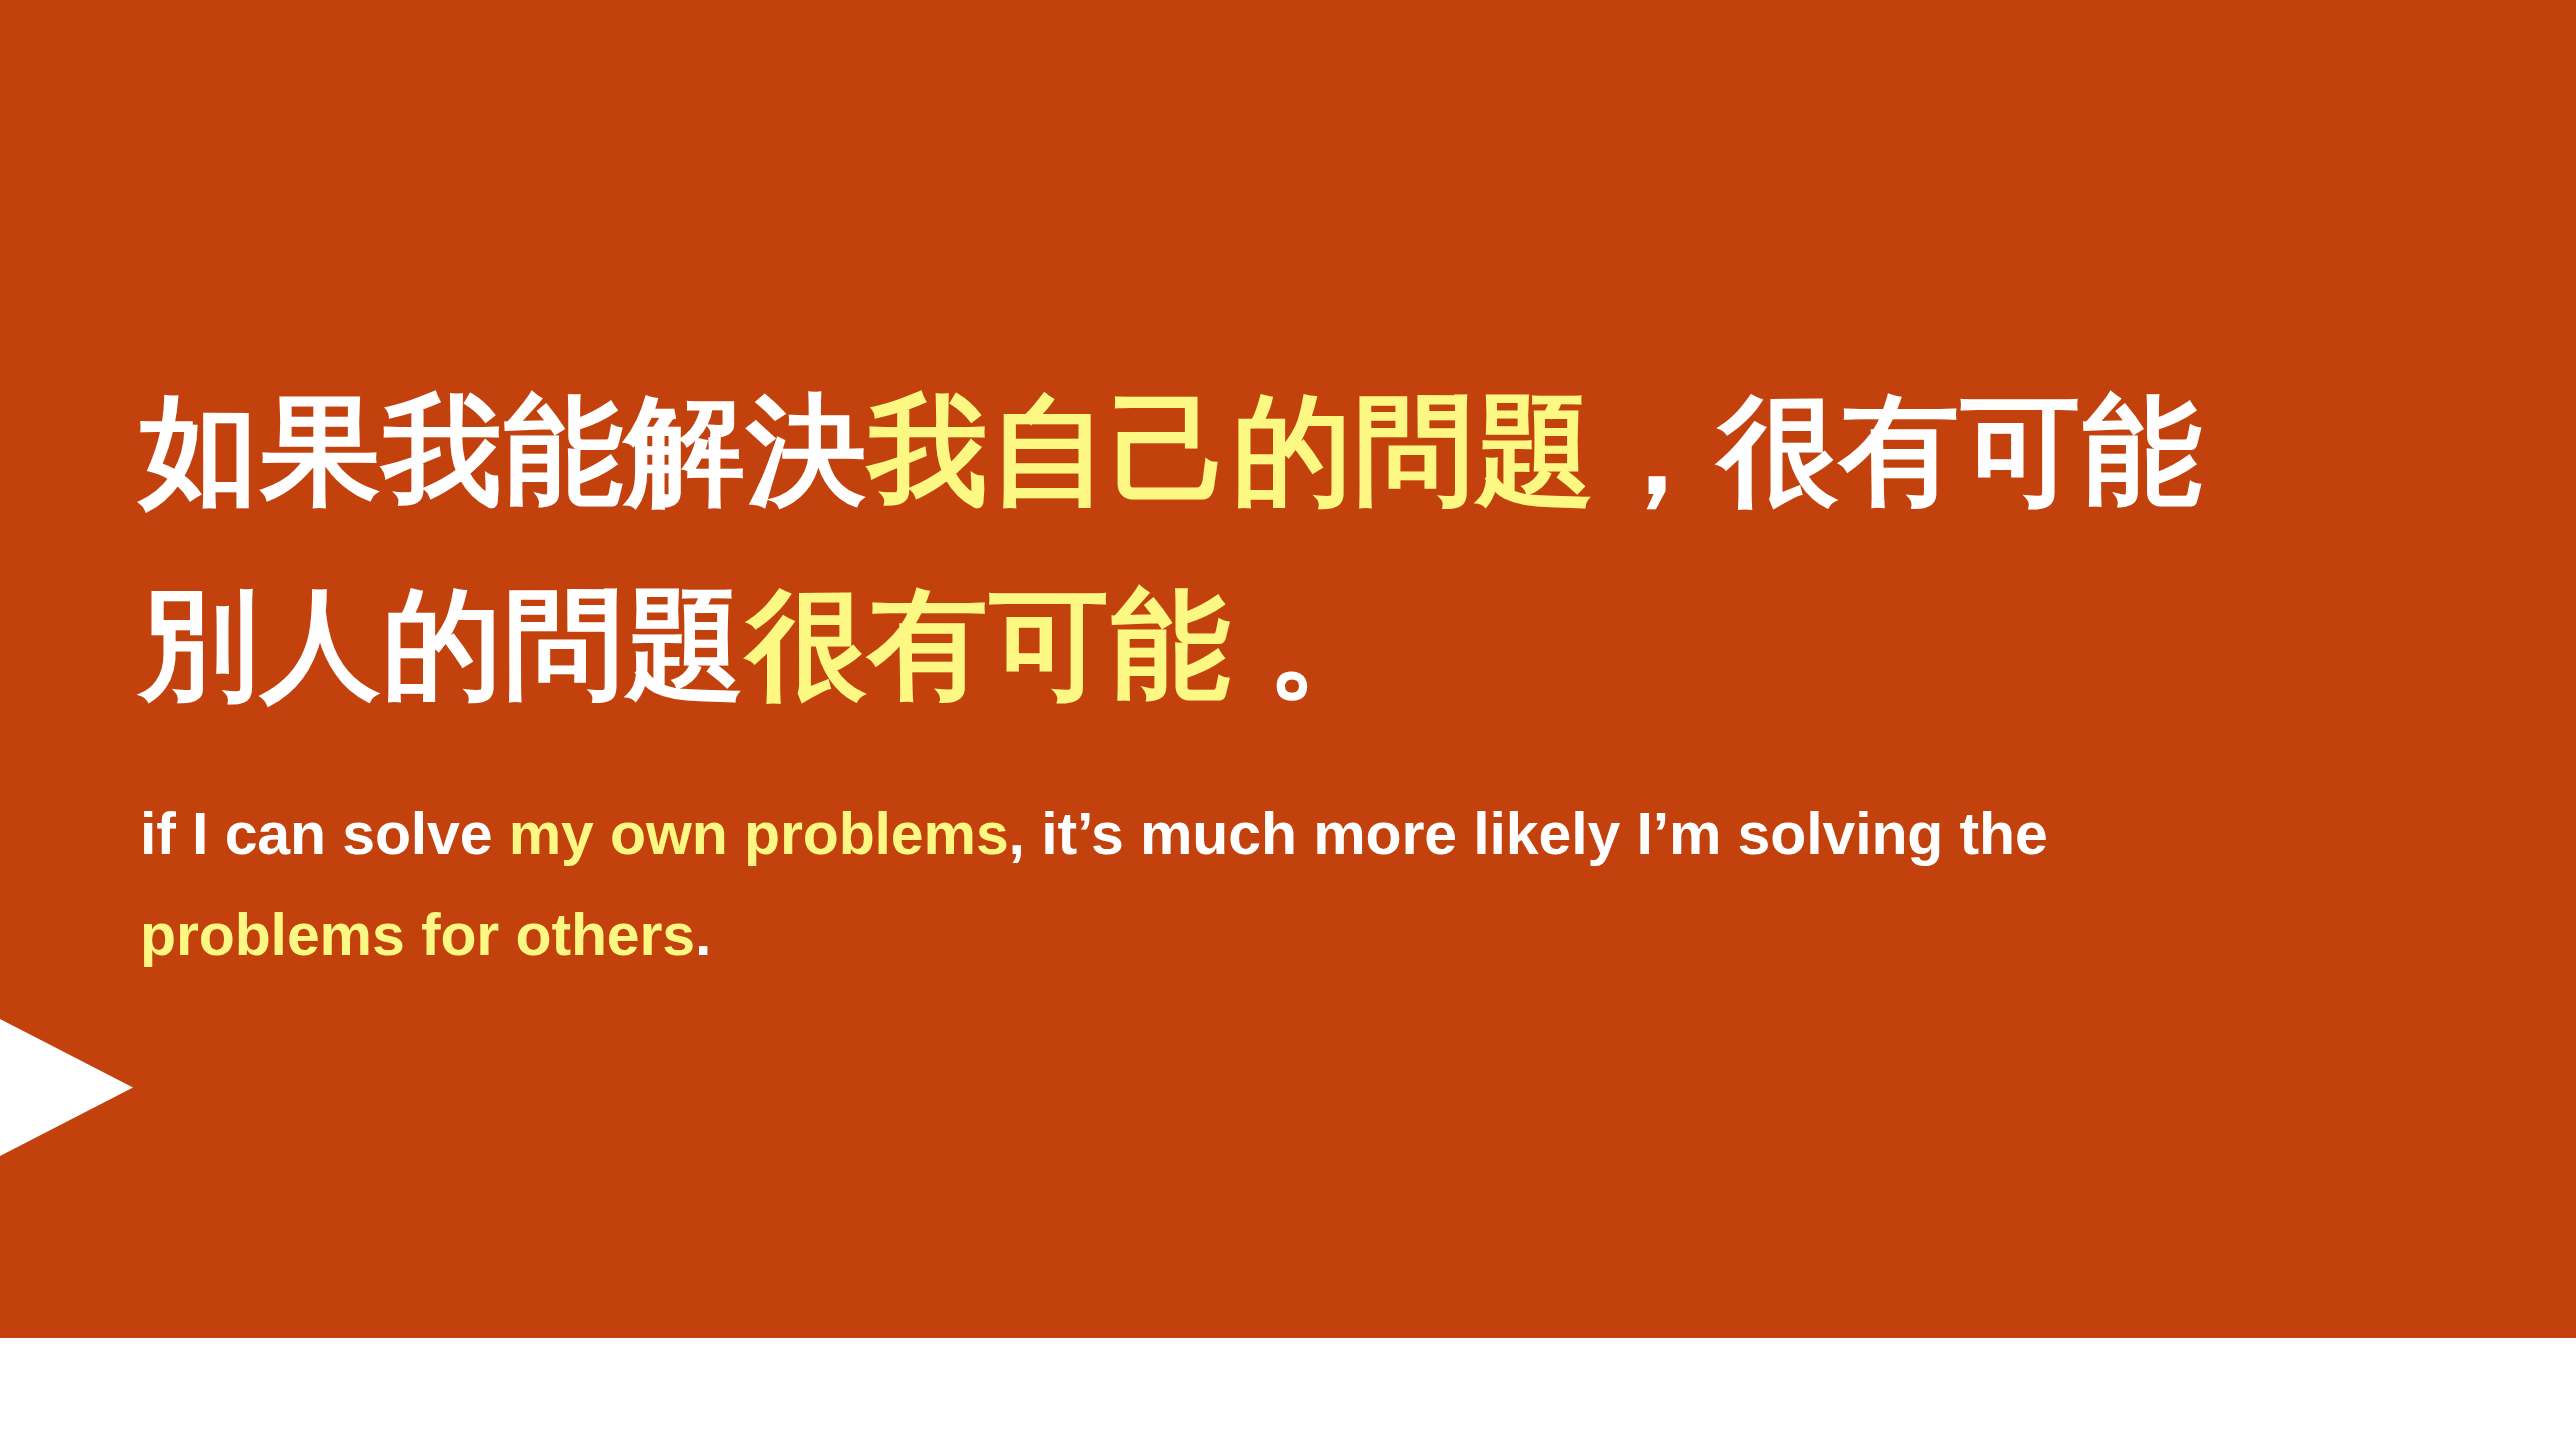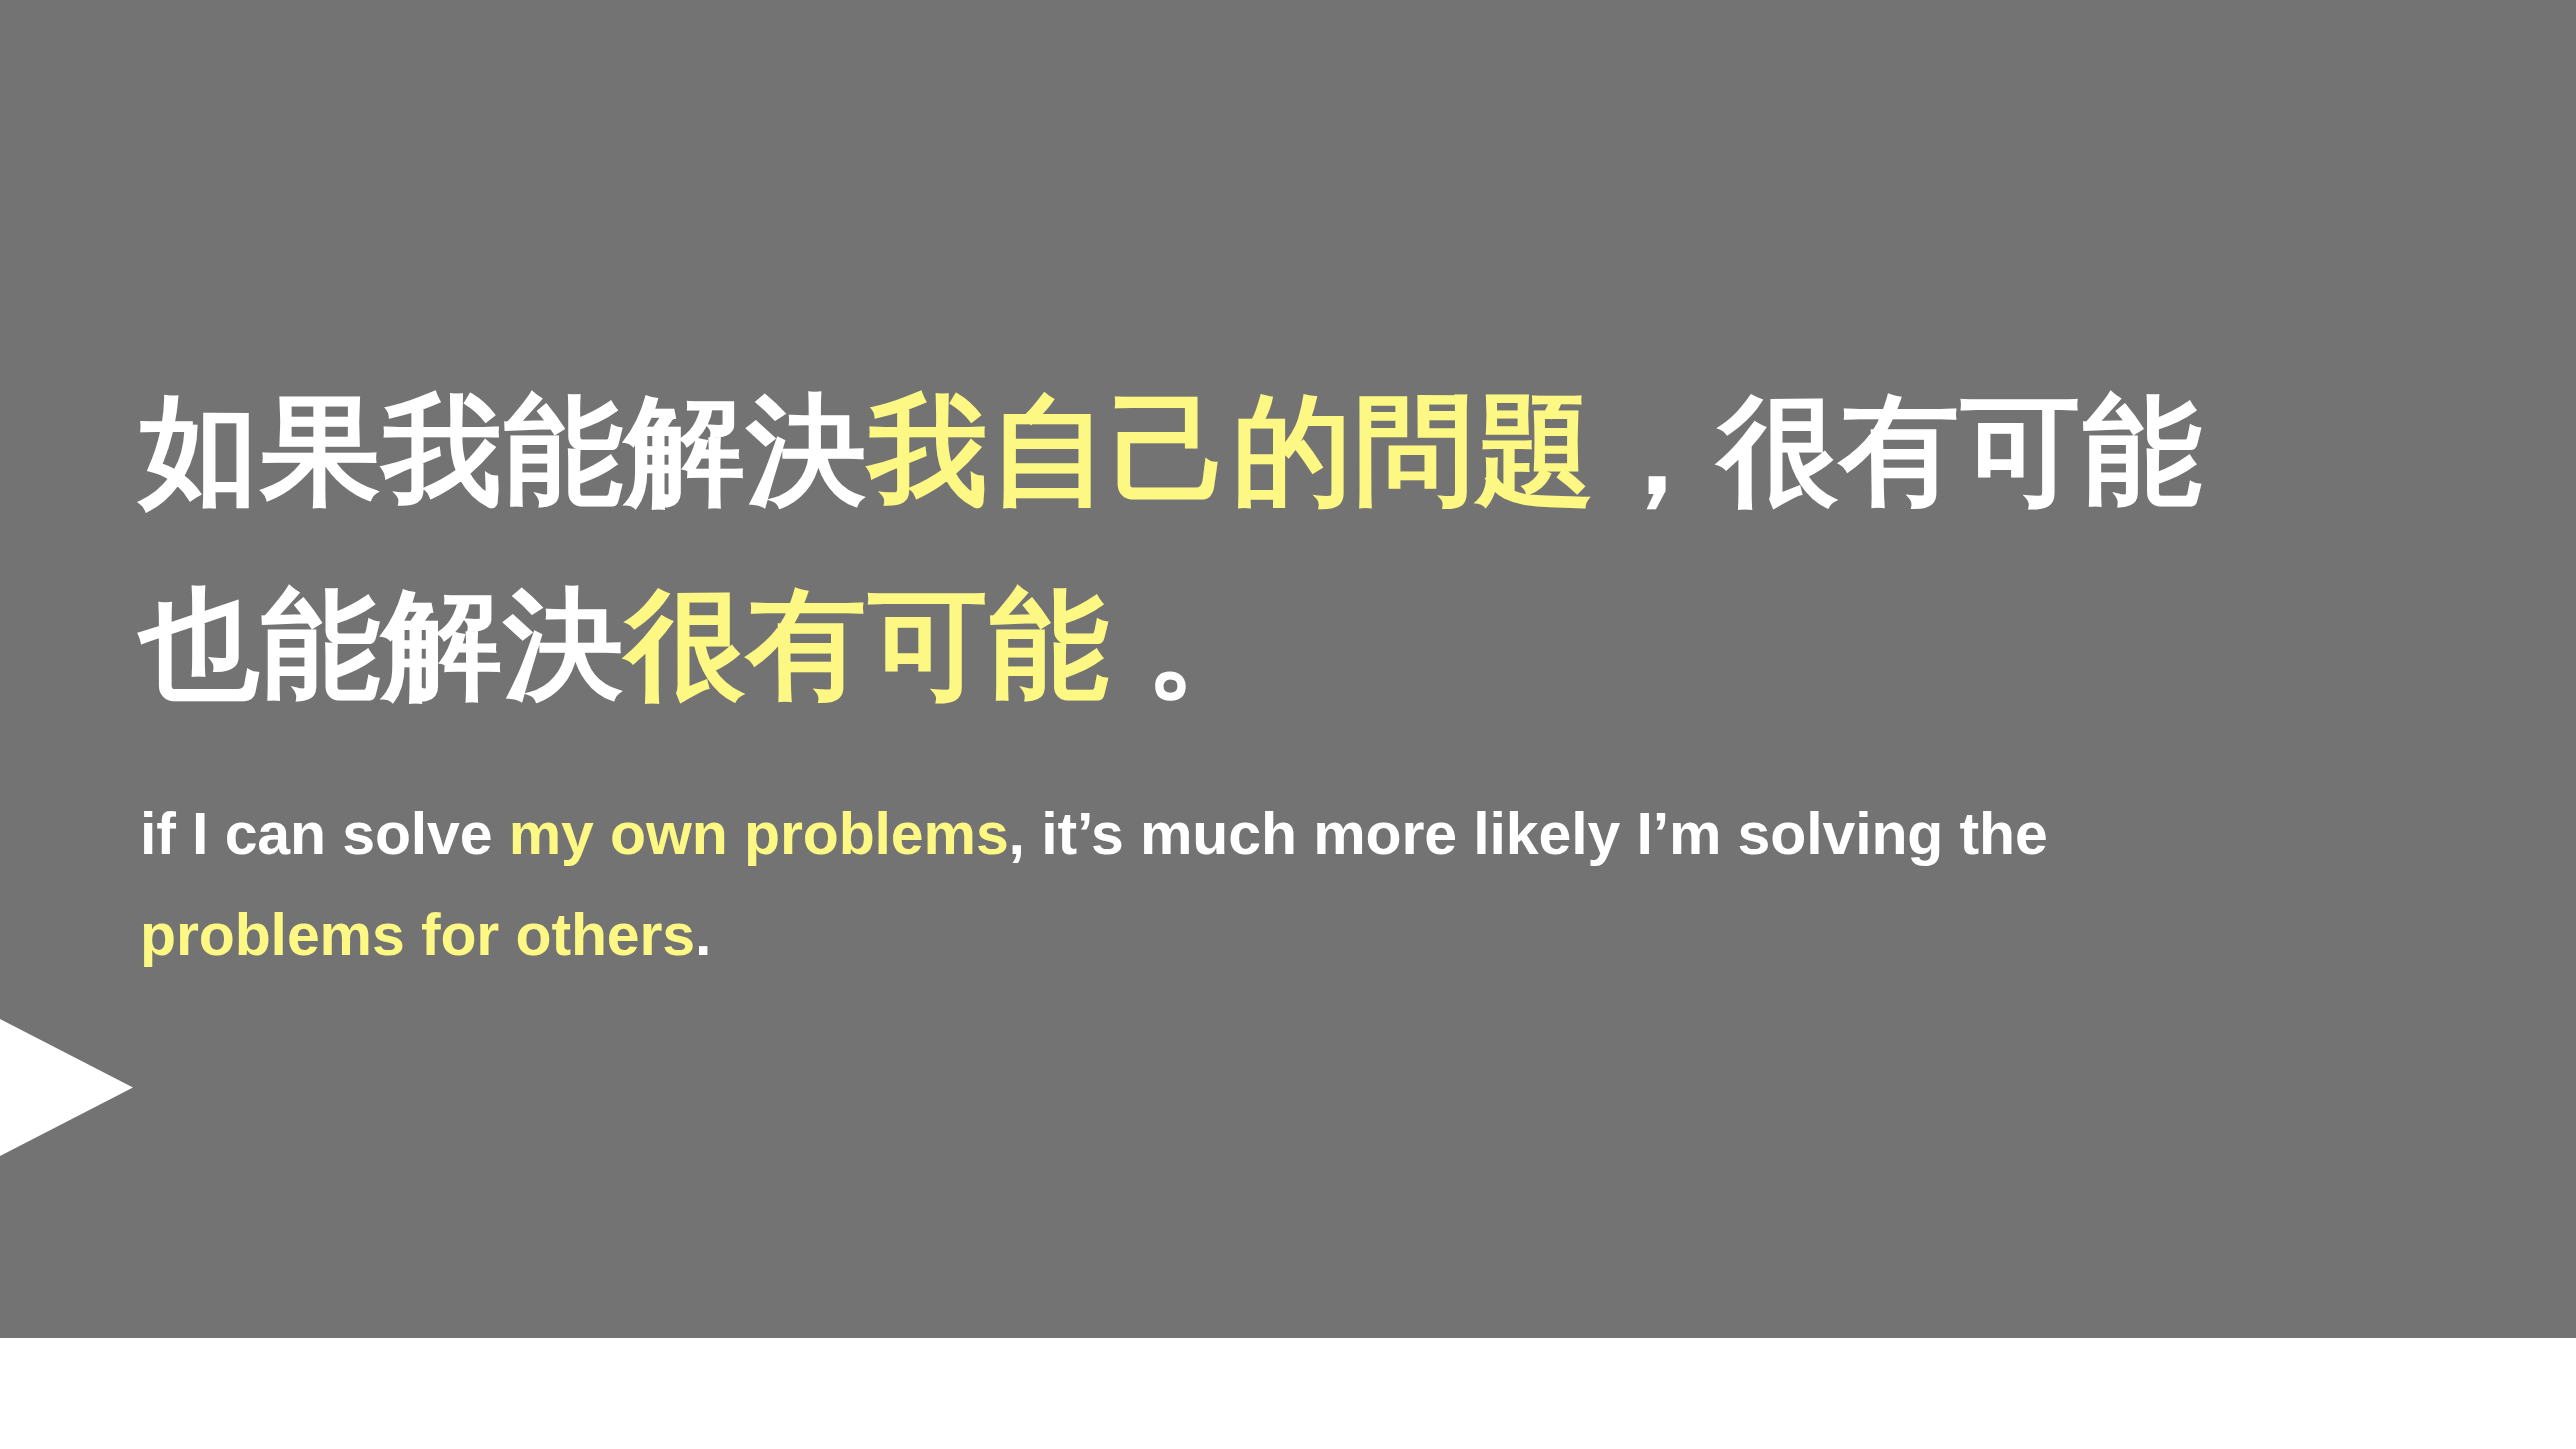--- a/index.html
+++ b/index.html
@@ -19,21 +19,21 @@
     background: #ffffff;
   }
 
   
   #stage {
     position: absolute;
     left: 0;
     top: 0;
     width: 2576px;
     height: 1338px;
-    background: #737373;
+    background: #c2410c;
     overflow: hidden;
   }
 
   
   #arrow-marker {
     position: absolute;
     left: 0px;
     top: 1019px;
     width: 133px;
     height: 137px;
@@ -93,21 +93,21 @@
 <body>
 
 <div id="slide">
 
   <div id="stage">
 
     <div id="arrow-marker"></div>
 
     <div id="quote-block">
       <div class="cjk-line"><span>如果我能解決</span><span class="hl">我自己的問題</span><span>，很有可能</span></div>
-      <div class="cjk-line"><span>也能解決</span><span class="hl">很有可能</span><span> 。</span></div>
+      <div class="cjk-line"><span>別人的問題</span><span class="hl">很有可能</span><span> 。</span></div>
     </div>
 
     <div id="en-block">
       <div class="en-line"><span>if I can solve </span><span class="hl">my own problems</span><span>, it’s much more likely I’m solving the</span></div>
       <div class="en-line"><span class="hl">problems for others</span><span>.</span></div>
     </div>
 
   </div>
 
   <div id="footer">

